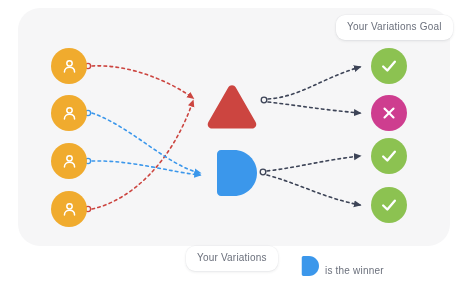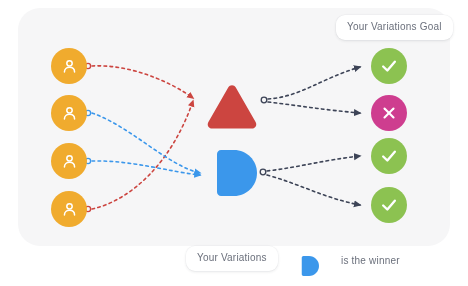--- a/index.html
+++ b/index.html
@@ -82,22 +82,22 @@
     width: 44px;
     height: 46px;
   }
 
   
   #winner-legend {
     position: absolute;
     left: 300px;
     top: 256px;
     display: flex;
-    align-items: flex-start;
-    gap: 22px;
+    align-items: flex-end;
+    gap: 6px;
   }
   #winner-swatch {
     width: 19px;
     height: 20px;
   }
   #winner-text {
     color: #6b707c;
     font-size: 10px;
     letter-spacing: 0.2px;
     line-height: 1;

